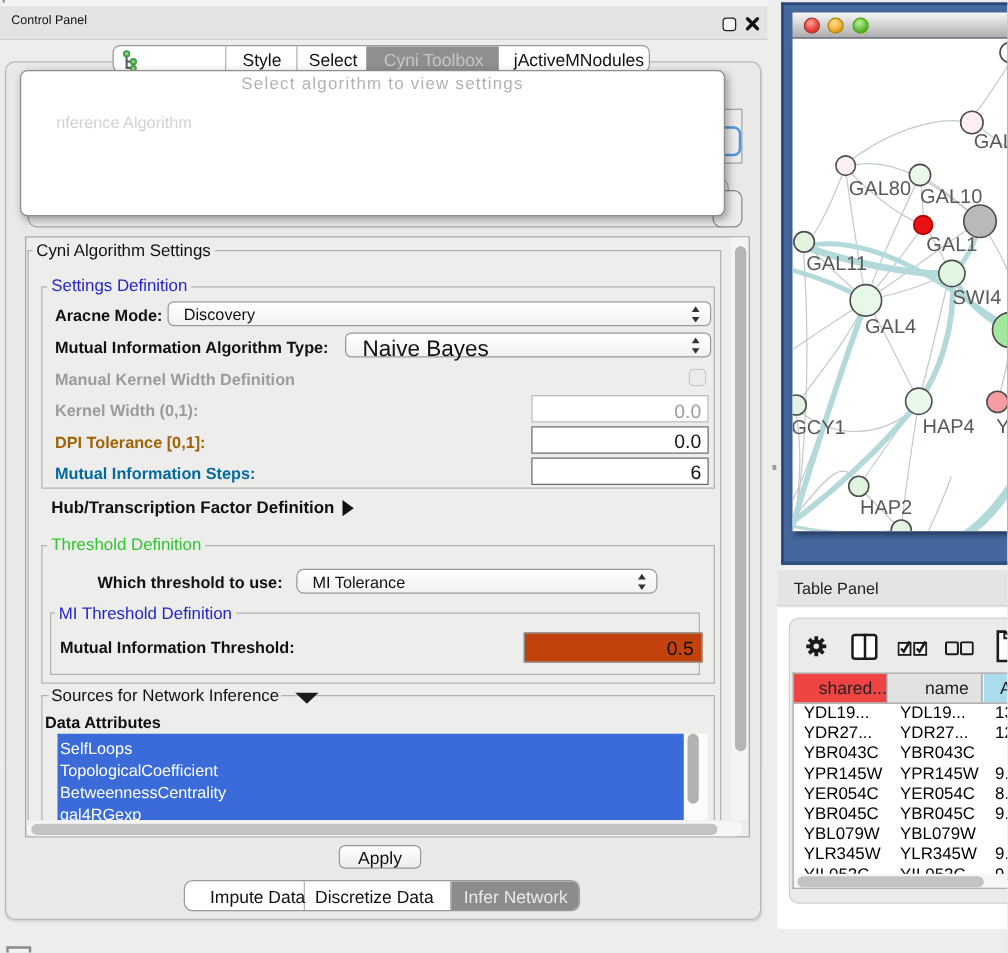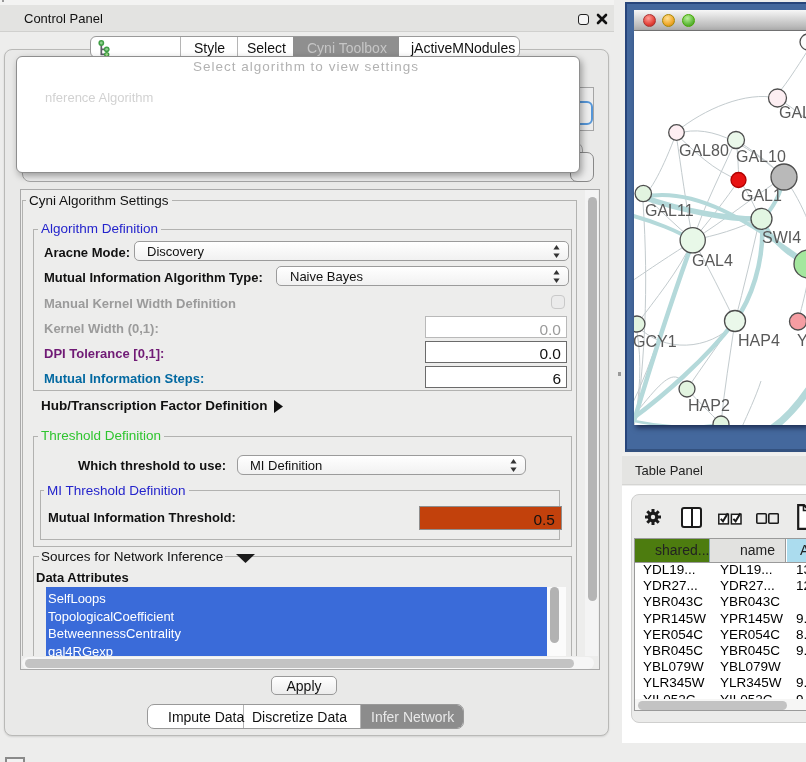--- a/index.html
+++ b/index.html
@@ -7,21 +7,21 @@
 body { font-family:"Liberation Sans", sans-serif; background:#ededec; position:relative; }
 .abs { position:absolute; }
 .b { font-weight:bold; }
 </style>
 </head>
 <body>
 
 <div class="abs" style="left:0;top:0;width:614px;height:5px;background:#f3f3f2;"></div>
 <div class="abs" style="left:2px;top:0;width:2px;height:2px;background:#999;"></div>
 <div class="abs" style="left:0;top:5px;width:614px;height:27px;background:#e3e3e1;border-bottom:1px solid #d0d0ce;"></div>
-<div class="abs" style="left:24px;top:11px;font-size:13px;color:#111;">Control Panel</div>
+<div class="abs" style="left:9px;top:11px;font-size:10px;color:#111;">Control Panel</div>
 
 <div class="abs" style="left:578px;top:13.5px;width:11px;height:11px;border:1.6px solid #222;border-radius:3px;background:#f5f5f5;"></div>
 <svg class="abs" style="left:596px;top:13px;" width="12" height="12" viewBox="0 0 12 12">
     <path d="M2 2 L10 10 M10 2 L2 10" stroke="#111" stroke-width="2.6" stroke-linecap="round"></path>
   </svg>
 
 <div class="abs" style="left:4px;top:49px;width:605px;height:687px;background:#e9e9e8;border:1px solid #b9b9b7;border-radius:8px;box-shadow:0 1px 2px rgba(0,0,0,0.12);"></div>
 
 <div class="abs" style="left:90px;top:36px;width:430px;height:22px;background:#fff;border:1px solid #9a9a9a;border-radius:6px;overflow:hidden;font-size:14px;color:#111;">
   <div class="abs" style="left:0;top:0;width:90px;height:22px;border-right:1px solid #b5b5b5;"></div>
@@ -49,63 +49,63 @@
 <div class="abs" style="left:573px;top:101px;width:20px;height:24px;border:2.5px solid #5596d8;border-radius:6px;background:#eee;"></div>
 <div class="abs" style="left:22px;top:142px;width:561px;height:40px;border:1px solid #a5a5a5;border-radius:8px;background:#ececec;"></div>
 <div class="abs" style="left:570px;top:152px;width:24px;height:30px;border:1.5px solid #888;border-radius:7px;background:#ececec;"></div>
 
 <div class="abs" style="left:20px;top:189px;width:580px;height:481px;border:1px solid #a9a9a9;background:#ededec;"></div>
 
 <div class="abs" style="left:22px;top:200px;width:555px;height:456px;border:1px solid #b2b2b0;border-bottom:none;"></div>
 <div class="abs" style="left:26px;top:193px;background:#ededec;padding:0 3px;font-size:13.5px;color:#111;">Cyni Algorithm Settings</div>
 
 <div class="abs" style="left:33px;top:229px;width:539px;height:162px;border:1px solid #b2b2b0;"></div>
-<div class="abs" style="left:38px;top:221px;background:#ededec;padding:0 3px;font-size:13.5px;color:#2424cc;">Algorithm Definition</div>
+<div class="abs" style="left:38px;top:221px;background:#ededec;padding:0 3px;font-size:13.5px;color:#2424cc;">Settings Definition</div>
 
 <div class="abs b" style="left:44px;top:245px;font-size:13px;color:#111;">Aracne Mode:</div>
 <div class="abs" style="left:134px;top:241px;width:435px;height:20px;border:1px solid #9b9b9b;border-radius:5px;background:linear-gradient(#ffffff,#f1f1f1);">
   <span class="abs" style="left:12px;top:2px;font-size:13px;color:#111;">Discovery</span>
   <svg class="abs" style="right:8px;top:3px;" width="7" height="13" viewBox="0 0 7 13">
       <path d="M3.5 0 L6.6 4.5 L0.4 4.5 Z" fill="#333"></path>
       <path d="M3.5 13 L0.4 8.5 L6.6 8.5 Z" fill="#333"></path>
     </svg>
 </div>
 <div class="abs b" style="left:44px;top:270px;font-size:13px;color:#111;">Mutual Information Algorithm Type:</div>
 <div class="abs" style="left:276px;top:266px;width:293px;height:20px;border:1px solid #9b9b9b;border-radius:5px;background:linear-gradient(#ffffff,#f1f1f1);">
-  <span class="abs" style="left:13px;top:2px;font-size:13px;color:#111;">Naive Bayes</span>
+  <span class="abs" style="left:13px;top:2px;font-size:18px;color:#111;">Naive Bayes</span>
   <svg class="abs" style="right:8px;top:3px;" width="7" height="13" viewBox="0 0 7 13">
       <path d="M3.5 0 L6.6 4.5 L0.4 4.5 Z" fill="#333"></path>
       <path d="M3.5 13 L0.4 8.5 L6.6 8.5 Z" fill="#333"></path>
     </svg>
 </div>
 <div class="abs b" style="left:44px;top:296px;font-size:13px;color:#9b9b9b;">Manual Kernel Width Definition</div>
 <div class="abs" style="left:551px;top:295px;width:14px;height:14px;border:1.5px solid #c9c9c9;border-radius:4px;background:#ebebeb;"></div>
 <div class="abs b" style="left:44px;top:321px;font-size:13px;color:#9b9b9b;">Kernel Width (0,1):</div>
 <div class="abs" style="left:425px;top:316px;width:142px;height:22px;border:1px solid #b9b9b9;background:#fff;">
     <span style="position:absolute;right:5px;top:3.5px;font-size:15.5px;color:#9b9b9b;">0.0</span>
   </div>
-<div class="abs b" style="left:44px;top:346px;font-size:13px;color:#701a75;">DPI Tolerance [0,1]:</div>
+<div class="abs b" style="left:44px;top:346px;font-size:13px;color:#a16207;">DPI Tolerance [0,1]:</div>
 <div class="abs" style="left:425px;top:341px;width:142px;height:22px;border:1.5px solid #6b6b6b;background:#fff;">
     <span style="position:absolute;right:5px;top:3px;font-size:15.5px;color:#111;">0.0</span>
   </div>
 <div class="abs b" style="left:44px;top:371px;font-size:13px;color:#0369a1;">Mutual Information Steps:</div>
 <div class="abs" style="left:425px;top:366px;width:142px;height:22px;border:1.5px solid #6b6b6b;background:#fff;">
     <span style="position:absolute;right:5px;top:3px;font-size:15.5px;color:#111;">6</span>
   </div>
 
 <div class="abs b" style="left:41px;top:398px;font-size:13.5px;color:#111;">Hub/Transcription Factor Definition</div>
 <svg class="abs" style="left:273px;top:400px;" width="11" height="13" viewBox="0 0 11 13">
     <path d="M1 0 L10 6.5 L1 13 Z" fill="#111"></path>
   </svg>
 
 <div class="abs" style="left:33px;top:436px;width:539px;height:111px;border:1px solid #b2b2b0;"></div>
 <div class="abs" style="left:38px;top:428px;background:#ededec;padding:0 3px;font-size:13.5px;color:#2fc52f;">Threshold Definition</div>
 <div class="abs b" style="left:78px;top:458px;font-size:13px;color:#111;">Which threshold to use:</div>
 <div class="abs" style="left:237px;top:455px;width:289px;height:20px;border:1px solid #9b9b9b;border-radius:6px;background:linear-gradient(#ffffff,#f1f1f1);">
-  <span class="abs" style="left:12px;top:2px;font-size:13px;color:#111;">MI Definition</span>
+  <span class="abs" style="left:12px;top:2px;font-size:13px;color:#111;">MI Tolerance</span>
   <svg class="abs" style="right:8px;top:3px;" width="7" height="13" viewBox="0 0 7 13">
       <path d="M3.5 0 L6.6 4.5 L0.4 4.5 Z" fill="#333"></path>
       <path d="M3.5 13 L0.4 8.5 L6.6 8.5 Z" fill="#333"></path>
     </svg>
 </div>
 <div class="abs" style="left:40px;top:490px;width:520px;height:50px;border:1px solid #b2b2b0;"></div>
 <div class="abs" style="left:44px;top:483px;background:#ededec;padding:0 3px;font-size:13.5px;color:#2424cc;">MI Threshold Definition</div>
 <div class="abs b" style="left:48px;top:510px;font-size:13px;color:#111;">Mutual Information Threshold:</div>
 <div class="abs" style="left:419px;top:506px;width:143px;height:24px;border:1px solid #8e8e8e;background:#c2410c;">
     <span style="position:absolute;right:6px;top:4px;font-size:15.5px;color:#111;">0.5</span>
@@ -262,21 +262,21 @@
 <svg class="abs" style="left:756px;top:513px;" width="23" height="12" viewBox="0 0 23 12">
   <rect x="0.8" y="0.8" width="9.5" height="9.5" rx="1" fill="#ebebea" stroke="#1b1b1b" stroke-width="1.6"></rect>
   <rect x="12.8" y="0.8" width="9.5" height="9.5" rx="1" fill="#ebebea" stroke="#1b1b1b" stroke-width="1.6"></rect>
 </svg>
 <svg class="abs" style="left:797px;top:504px;" width="9" height="26" viewBox="0 0 9 26">
   <path d="M1.2 1.2 L7 1.2 L12 6 L12 24.8 L1.2 24.8 Z" fill="#fff" stroke="#1b1b1b" stroke-width="2.2"></path>
   <path d="M6.5 1.2 L6.5 6.5 L12 6.5" fill="none" stroke="#1b1b1b" stroke-width="1.6"></path>
 </svg>
 
 <div class="abs" style="left:634px;top:538px;width:172px;height:173px;background:#fff;border:1px solid #9a9a9a;border-right:none;overflow:hidden;">
-  <div class="abs" style="left:0;top:0;width:75px;height:23px;background:#4d7c0f;border-right:1px solid #8aa7b2;font-size:14px;color:#222;">
+  <div class="abs" style="left:0;top:0;width:75px;height:23px;background:#ef4444;border-right:1px solid #8aa7b2;font-size:14px;color:#222;">
       <span style="position:absolute;left:20px;top:3px;">shared...</span>
     </div>
   <div class="abs" style="left:75px;top:0;width:76px;height:23px;background:#e2e2e0;border-right:1px solid #9a9a9a;font-size:14px;color:#222;">
       <span style="position:absolute;left:30px;top:3px;">name</span>
     </div>
   <div class="abs" style="left:152px;top:0;width:20px;height:23px;background:#abdcee;font-size:14px;color:#222;">
       <span style="position:absolute;left:13px;top:3px;">A</span>
     </div>
   <div class="abs" style="left:0;top:23px;width:172px;height:1px;background:#9a9a9a;"></div>
   <div class="abs" style="left:0;top:23px;font-size:13.5px;color:#000;line-height:16.2px;">

